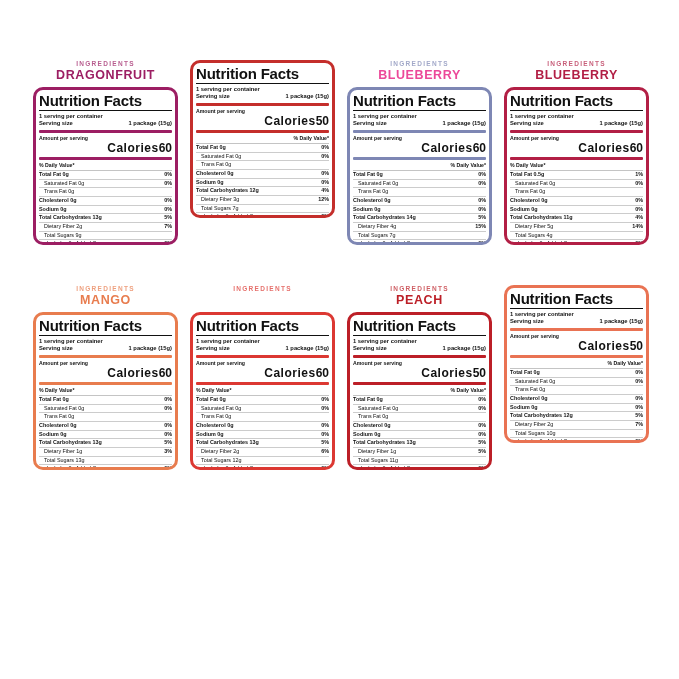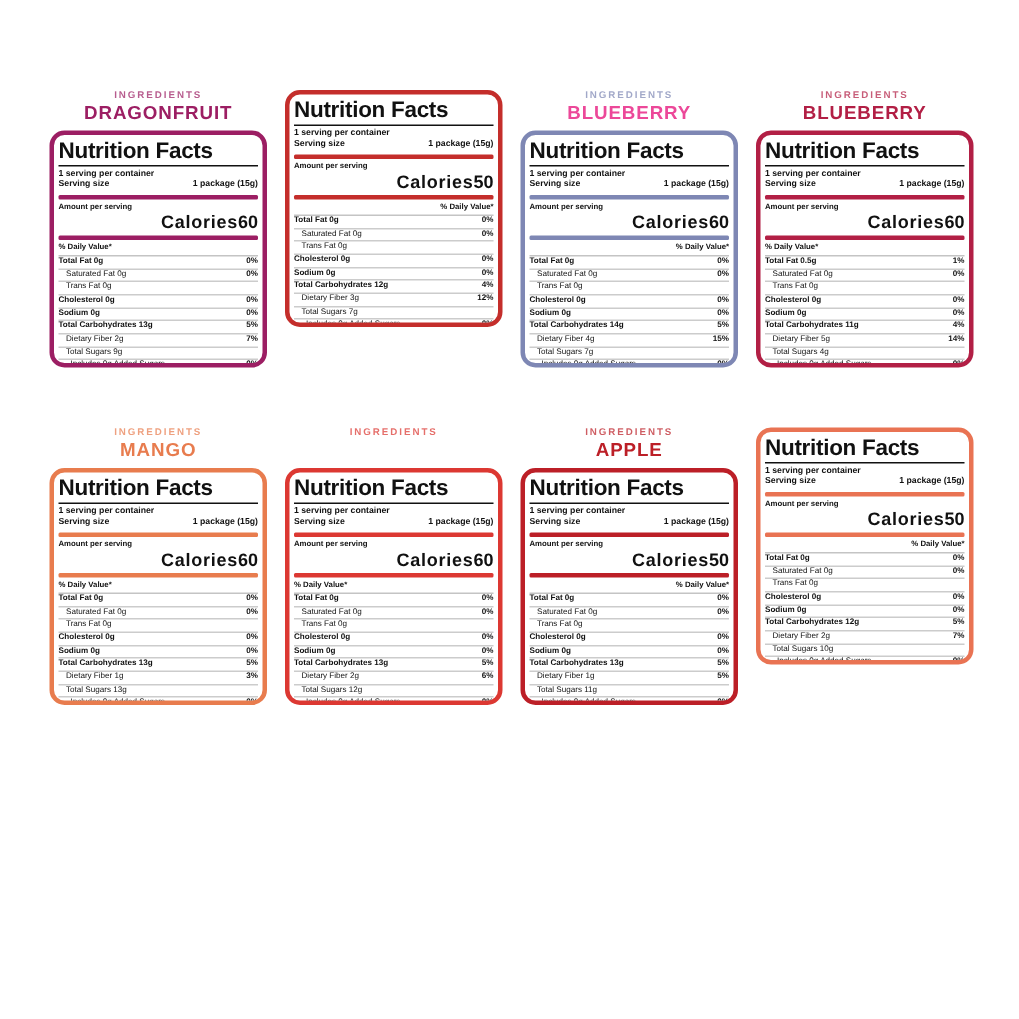--- a/index.html
+++ b/index.html
@@ -544,21 +544,21 @@
               <span class="nv">2%</span>
             </div>
           </div>
       <div class="footnote">* The % Daily Value (DV) tells you how much a nutrient in a serving of food contributes to a daily diet. 2000 calories a day is used for general nutrition advice.</div>
     </div>
   </div>
 
   <div class="cell" style="--c: #BC1F27;">
     <div class="ing-head">
       <div class="ing-label">INGREDIENTS</div>
-      <div class="fruit-name">APPLE</div>
+      <div class="fruit-name">PEACH</div>
     </div>
     <div class="card">
       <div class="nf-title">Nutrition Facts</div>
       <div class="serv1">1 serving per container</div>
       <div class="serv2">
         <span>Serving size</span>
         <span>1 package (15g)</span>
       </div>
       <div class="bar"></div>
       <div class="amount">Amount per serving</div>

